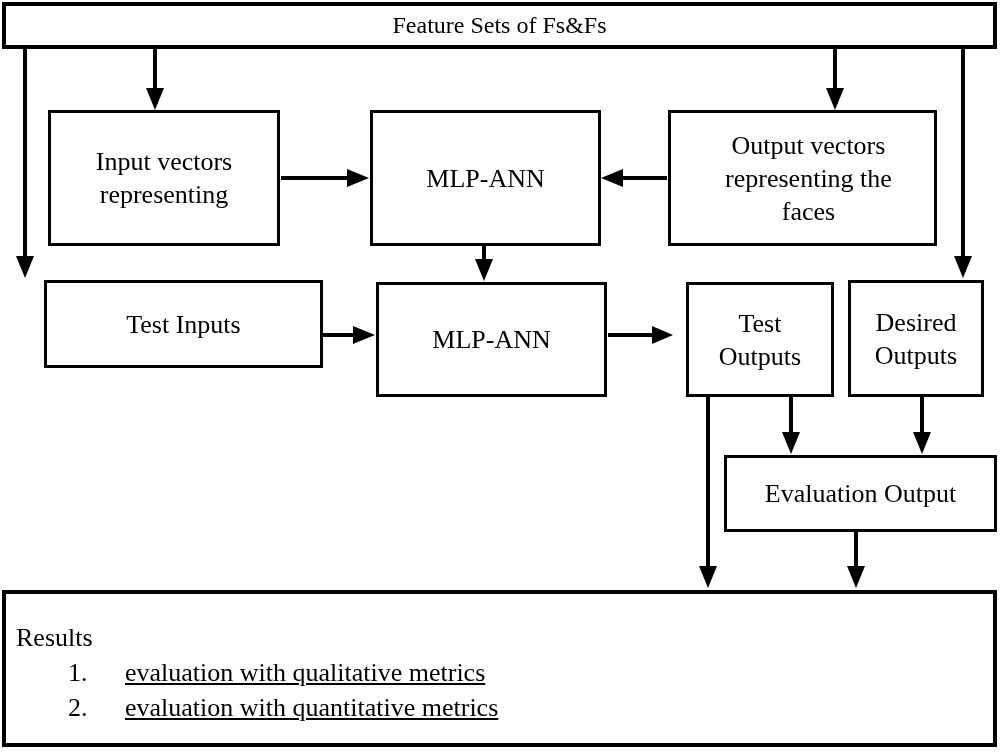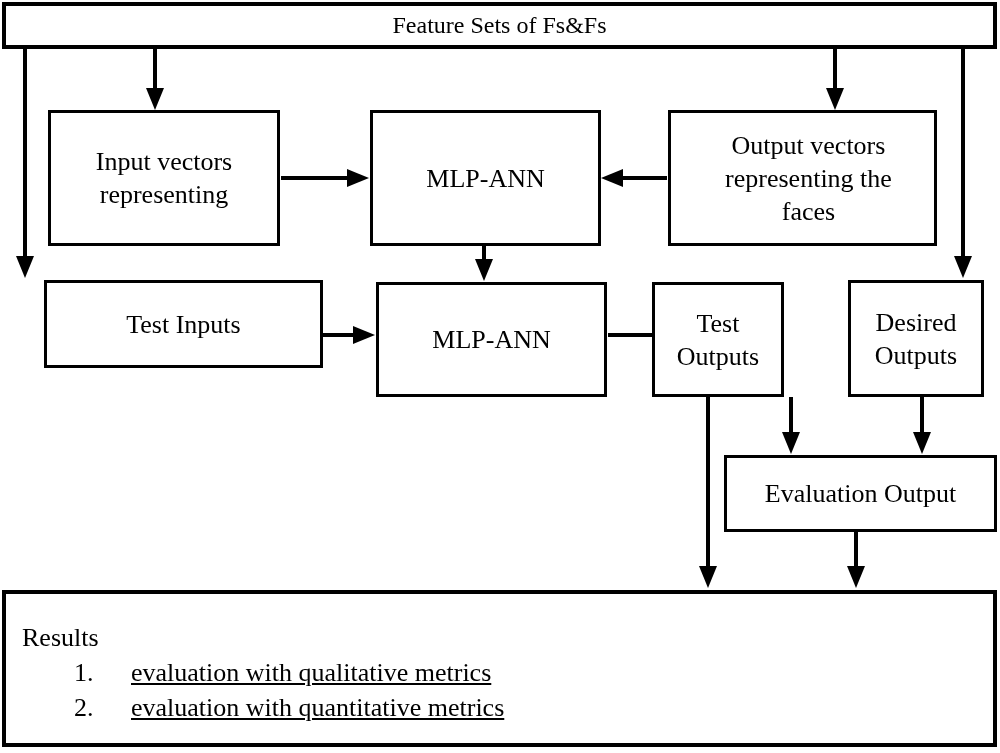--- a/index.html
+++ b/index.html
@@ -46,29 +46,29 @@
   }
   .node.heavy {
     border-width: 4px;
   }
   .node-feature-sets   { left: 2px;   top: 2px;   width: 995px; height: 47px;  font-size: 24px; }
   .node-input-vectors  { left: 48px;  top: 110px; width: 232px; height: 136px; }
   .node-mlp-ann-top    { left: 370px; top: 110px; width: 231px; height: 136px; }
   .node-output-vectors { left: 668px; top: 110px; width: 269px; height: 136px; padding-left: 12px; }
   .node-test-inputs    { left: 2px;   top: 280px; width: 279px; height: 88px; margin-left: 42px; }
   .node-mlp-ann-bottom { left: 376px; top: 282px; width: 231px; height: 115px; }
-  .node-test-outputs   { left: 652px; top: 282px; width: 132px; height: 115px; }
+  .node-test-outputs   { left: 686px; top: 282px; width: 148px; height: 115px; }
   .node-desired-outputs{ left: 848px; top: 280px; width: 136px; height: 117px; }
   .node-evaluation     { left: 724px; top: 455px; width: 273px; height: 77px;  }
   .node-results {
     left: 2px; top: 590px; width: 995px; height: 157px;
     align-items: flex-start;
     justify-content: flex-start;
     text-align: left;
-    padding: 26px 0 0 16px;
+    padding: 26px 0 0 10px;
     line-height: 35px;
   }
   .results-item { margin-left: 52px; text-decoration: underline; }
   .results-num  { display: inline-block; width: 57px; }
 </style>
 </head>
 <body>
 
 <div class="canvas">
 

